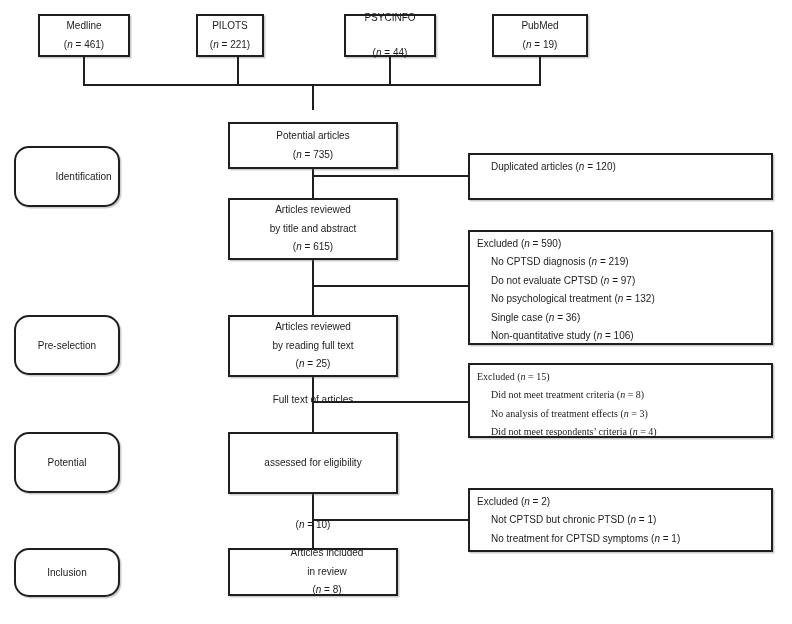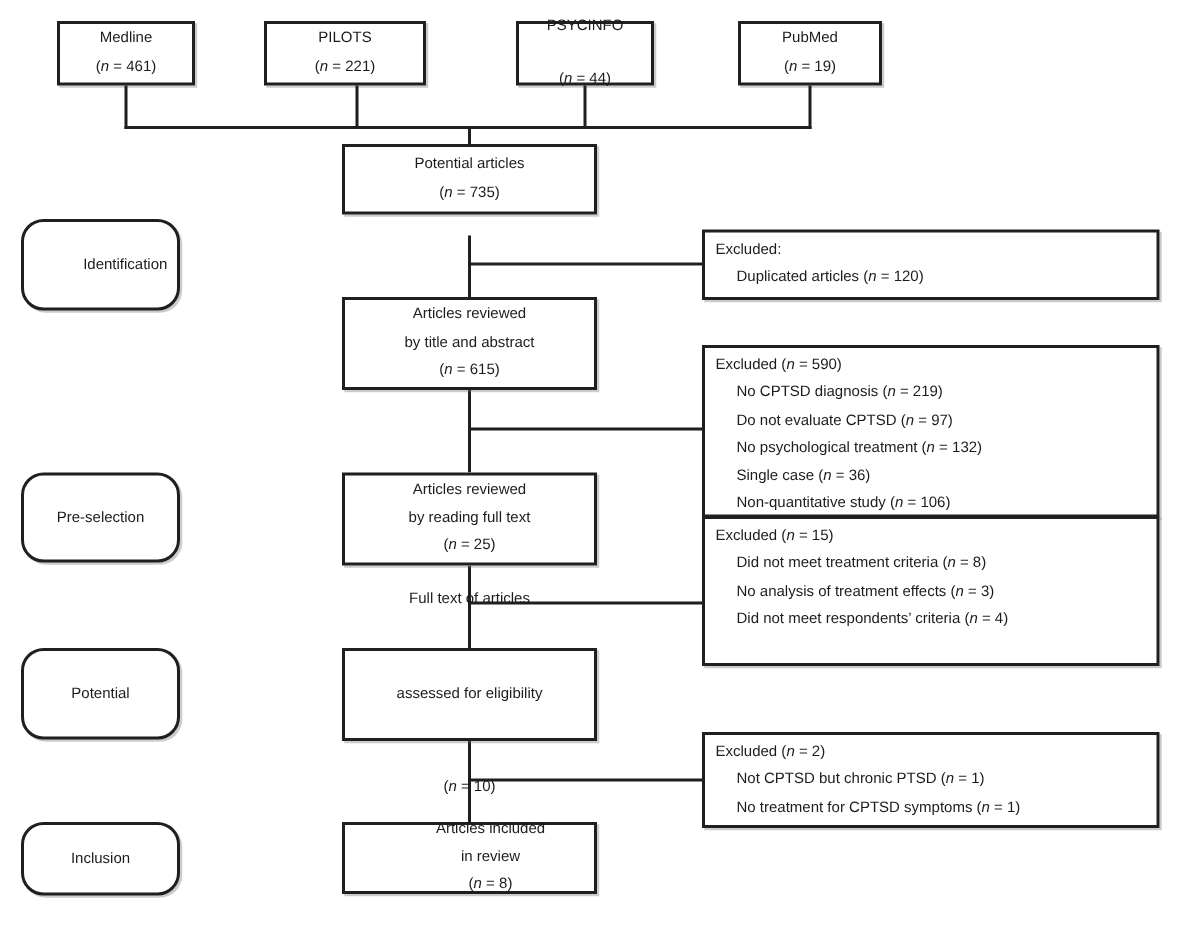--- a/index.html
+++ b/index.html
@@ -40,48 +40,48 @@
     line-height: 18.4px;
     white-space: nowrap;
   }
   .ex-item { padding-left: 14px; }
   .line {
     position: absolute;
     background: #1f1f1f;
   }
   
   .source-0 { left: 38px;  top: 14px; width: 92px; height: 43px; }
-  .source-1 { left: 176px; top: 14px; width: 108px; height: 43px; }
+  .source-1 { left: 196px; top: 14px; width: 68px; height: 43px; }
   .source-2 { left: 344px; top: 14px; width: 92px; height: 43px; gap: 16px; }
   .source-3 { left: 492px; top: 14px; width: 96px; height: 43px; }
   
   .stem-0 { left: 83px;  top: 57px; width: 2px; height: 29px; }
   .stem-1 { left: 237px; top: 57px; width: 2px; height: 29px; }
   .stem-2 { left: 389px; top: 57px; width: 2px; height: 29px; }
   .stem-3 { left: 539px; top: 57px; width: 2px; height: 29px; }
   .collector { left: 83px; top: 84px; width: 458px; height: 2px; }
   .spine-0 { left: 312px; top: 84px;  width: 2px; height: 26px; }
   .spine-1 { left: 312px; top: 157px; width: 2px; height: 41px; }
   .spine-2 { left: 312px; top: 260px; width: 2px; height: 55px; }
   .spine-3 { left: 312px; top: 377px; width: 2px; height: 55px; }
   .spine-4 { left: 312px; top: 494px; width: 2px; height: 54px; }
   .branch-0 { left: 313px; top: 175px; width: 155px; height: 2px; }
   .branch-1 { left: 313px; top: 285px; width: 155px; height: 2px; }
   .branch-2 { left: 313px; top: 401px; width: 155px; height: 2px; }
   .branch-3 { left: 313px; top: 519px; width: 155px; height: 2px; }
   
-  .flow-0 { left: 228px; top: 96px; width: 170px; height: 47px; }
+  .flow-0 { left: 228px; top: 122px; width: 170px; height: 47px; }
   .flow-1 { left: 228px; top: 198px; width: 170px; height: 62px; }
   .flow-2 { left: 228px; top: 315px; width: 170px; height: 62px; }
   .flow-3 { left: 228px; top: 432px; width: 170px; height: 62px; gap: 44px; }
   .flow-4 { left: 228px; top: 548px; width: 170px; height: 48px; padding-left: 28px; }
   
   .ex-0 { left: 468px; top: 153px; width: 305px; height: 47px; }
   .ex-1 { left: 468px; top: 230px; width: 305px; height: 115px; }
-  .ex-2 { left: 468px; top: 344px; width: 305px; height: 100px; }
+  .ex-2 { left: 468px; top: 363px; width: 305px; height: 75px; font-family: Liberation Serif, serif; }
   .ex-3 { left: 468px; top: 488px; width: 305px; height: 64px; }
   
   .stage-0 { left: 14px; top: 146px; width: 106px; height: 61px; padding-left: 33px; }
   .stage-1 { left: 14px; top: 315px; width: 106px; height: 60px; }
   .stage-2 { left: 14px; top: 432px; width: 106px; height: 61px; }
   .stage-3 { left: 14px; top: 548px; width: 106px; height: 49px; }
 </style>
 </head>
 <body>
 
@@ -151,21 +151,20 @@
     <div>assessed for eligibility</div>
     <div>(<i>n</i> = 10)</div>
   </div>
   <div class="box center-box flow-4">
     <div>Articles included</div>
     <div>in review</div>
     <div>(<i>n</i> = 8)</div>
   </div>
 
   <div class="box ex-box ex-0">
-    <div>Excluded:</div>
     <div class="ex-item">Duplicated articles (<i>n</i> = 120)</div>
   </div>
   <div class="box ex-box ex-1">
     <div>Excluded (<i>n</i> = 590)</div>
     <div class="ex-item">No CPTSD diagnosis (<i>n</i> = 219)</div>
     <div class="ex-item">Do not evaluate CPTSD (<i>n</i> = 97)</div>
     <div class="ex-item">No psychological treatment (<i>n</i> = 132)</div>
     <div class="ex-item">Single case (<i>n</i> = 36)</div>
     <div class="ex-item">Non-quantitative study (<i>n</i> = 106)</div>
   </div>

